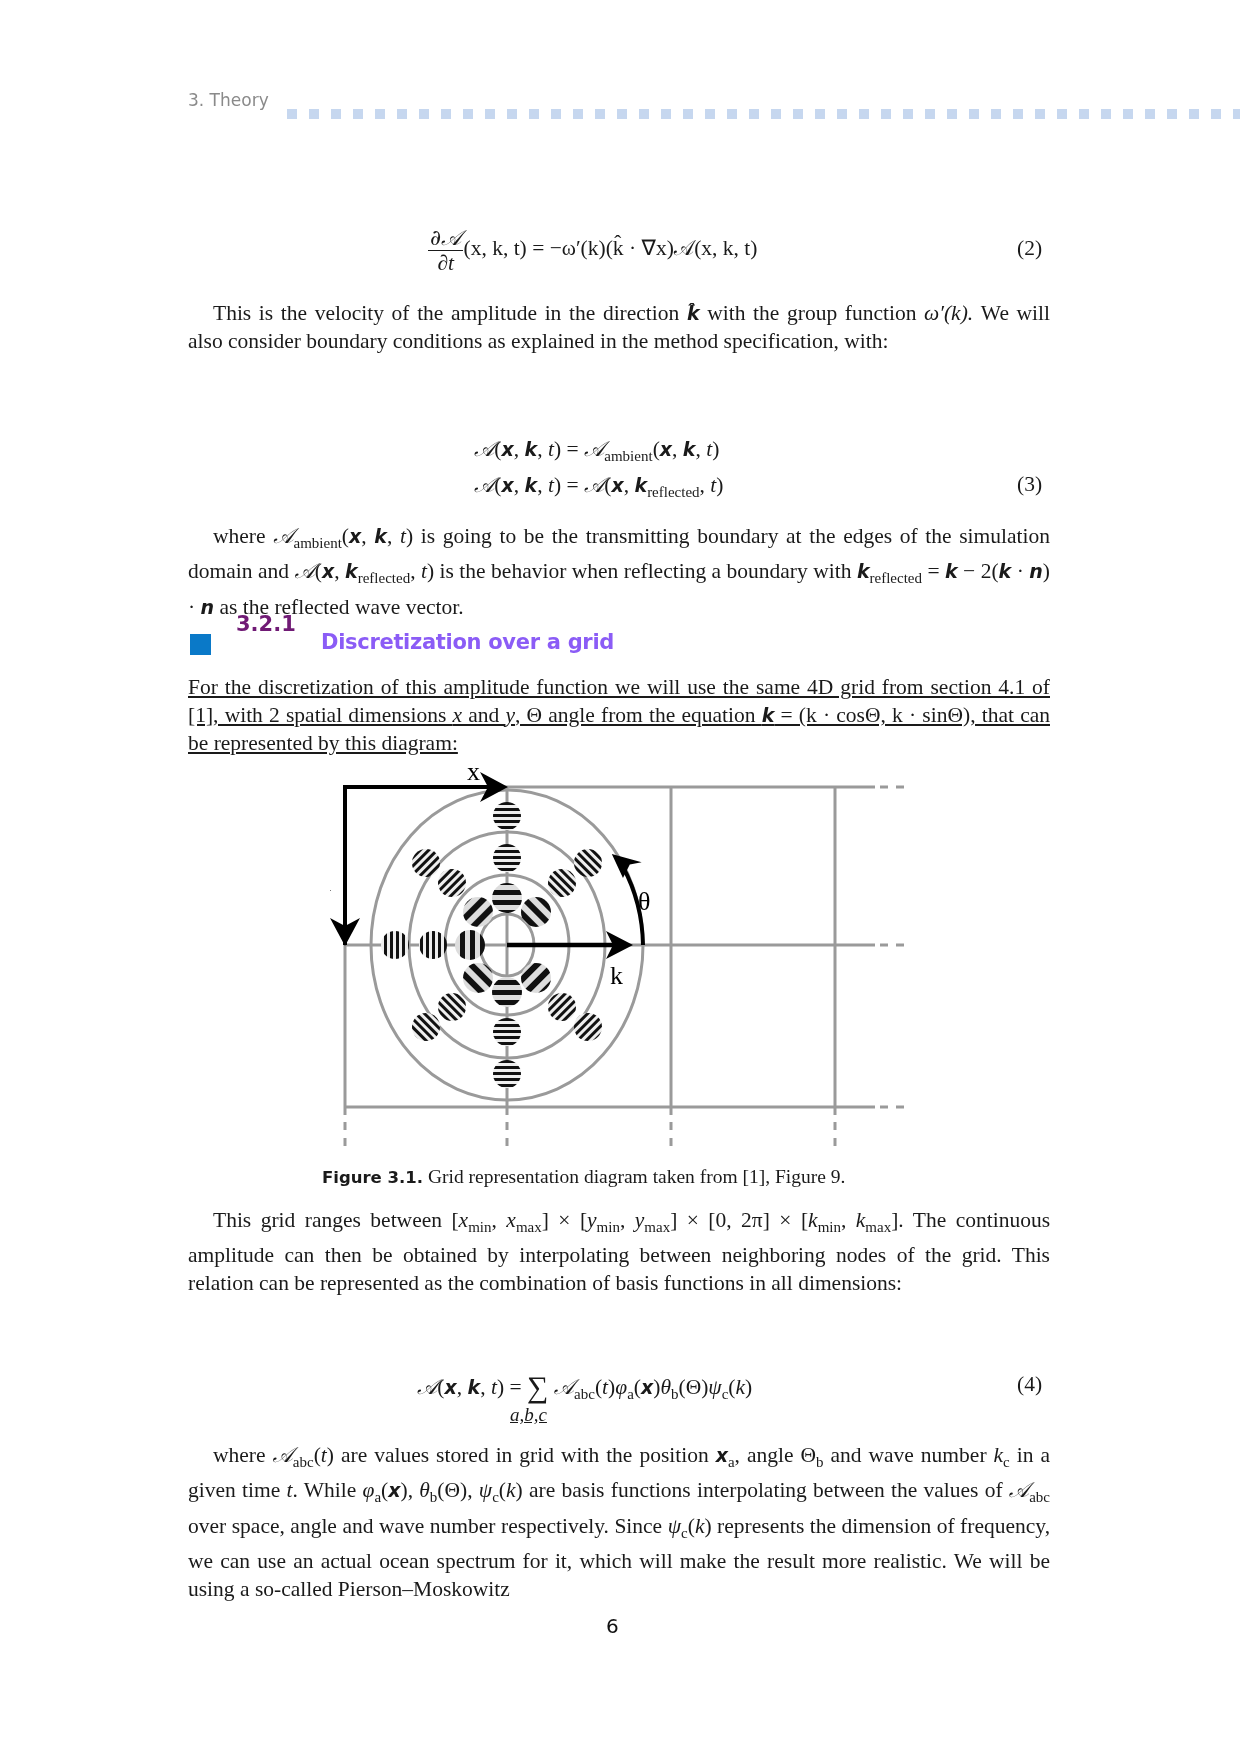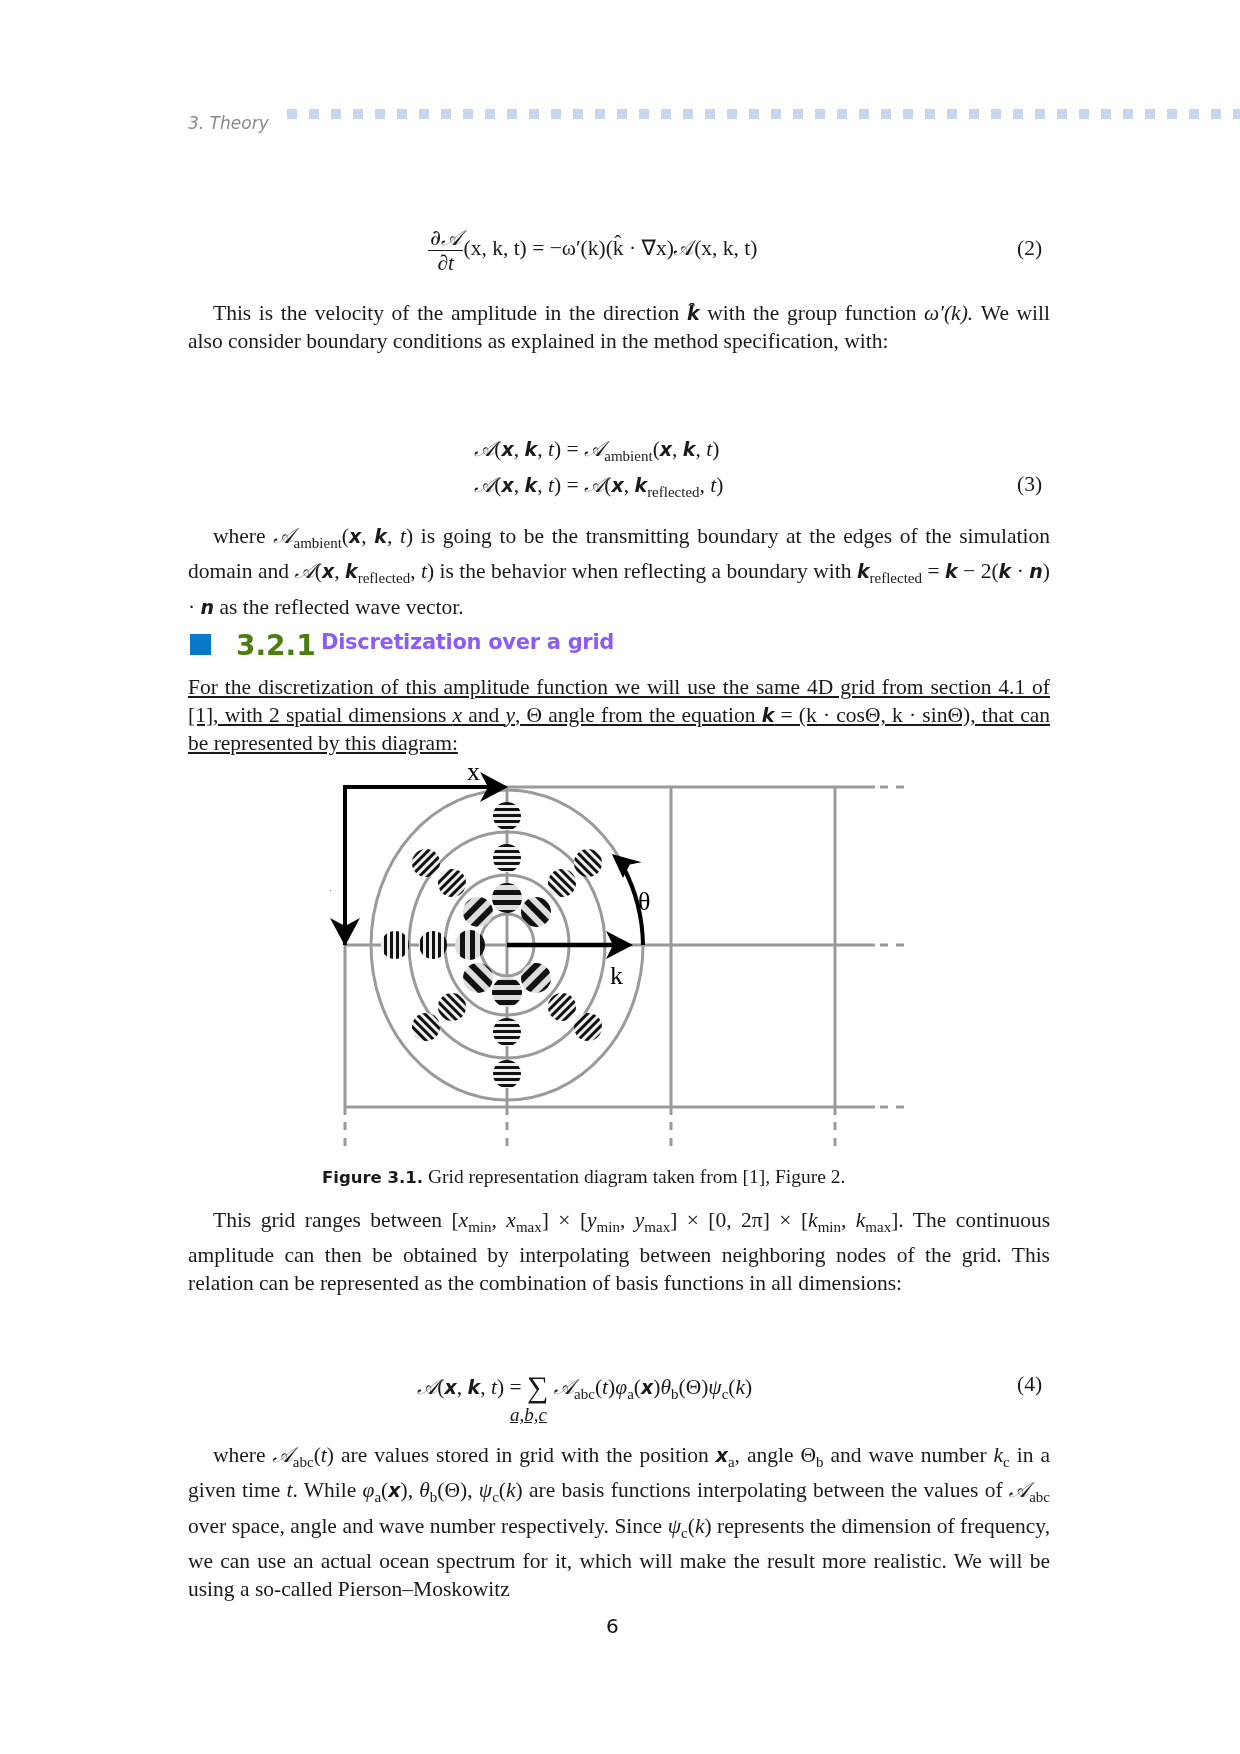--- a/index.html
+++ b/index.html
@@ -1,38 +1,38 @@
 <!DOCTYPE html>
 <html><head>
 <meta charset="utf-8">
 <style>
   html, body { margin: 0; padding: 0; background: #ffffff; }
   body { width: 1240px; height: 1754px; position: relative; overflow: hidden;
          font-family: "DejaVu Serif", "Liberation Serif", serif; color: #1a1a1a; }
   .abs { position: absolute; }
-  .header { left: 188px; top: 113px; font-family: "DejaVu Sans", sans-serif; font-style: italic;
+  .header { left: 188px; top: 90px; font-family: "DejaVu Sans", sans-serif; 
             font-size: 17px; color: #8a8a8a; white-space: nowrap; }
   .dots { position: absolute; left: 287px; top: 109px; height: 10px; width: 953px;
           background-image: linear-gradient(90deg, #c6d7ef 0 10px, transparent 10px 22px);
           background-size: 22px 10px; }
   .body-text { left: 188px; width: 862px; font-family: "Liberation Serif", serif; font-size: 21.5px;
                line-height: 28px; text-align: justify; }
   .indent { text-indent: 25px; }
   .math { font-family: "Liberation Serif", serif; font-style: italic; }
   .bold-v { font-family: "DejaVu Sans", sans-serif; font-weight: bold; font-style: italic; font-size: 19px; }
   .cal { font-family: "DejaVu Serif", serif; font-style: italic; }
   .eq { font-family: "Liberation Serif", serif; font-size: 21.5px; white-space: nowrap; }
   .eqnum { left: 1017px; font-family: "Liberation Serif", serif; font-size: 21.5px; }
   sub { font-size: 15px; }
   .frac { display: inline-block; vertical-align: middle; text-align: center; }
   .frac > span { display: block; padding: 0 2px; line-height: 24px; }
   .frac > span.num { border-bottom: 1.3px solid #1a1a1a; }
   .sec-square { left: 190px; top: 634px; width: 21px; height: 21px; background: #0a79c8; }
-  .sec-num { left: 236px; top: 629px; font-family: "DejaVu Sans", sans-serif; font-weight: bold;
-             font-size: 28px; color: #4d7c0f; }
+  .sec-num { left: 236px; top: 612px; font-family: "DejaVu Sans", sans-serif; font-weight: bold;
+             font-size: 21px; color: #701a75; }
   .sec-title { left: 321px; top: 630px; font-family: "DejaVu Sans", sans-serif; font-weight: bold;
                font-size: 21px; color: #8b5cf6; white-space: nowrap; letter-spacing: -0.3px; }
   .caption { left: 322px; top: 1166px; font-family: "Liberation Serif", serif; font-size: 19.5px; white-space: nowrap; }
   .caption-label { font-family: "DejaVu Sans", sans-serif; font-weight: bold; font-size: 16.5px; }
   .pagenum { left: 606px; top: 1614px; font-family: "DejaVu Sans", sans-serif; font-size: 20px; color: #111; }
   svg text { font-family: "Liberation Serif", serif; }
 </style>
 </head>
 <body>
 
@@ -175,21 +175,21 @@
   <path d="M313,185 A136,155 0 0 0 293,107" stroke="#000" stroke-width="4" fill="none"></path>
   <path d="M283,93 L292,118 L300,105 L312,104 Z" fill="#000" transform="rotate(-5 293 107)"></path>
 
   <text x="137" y="20" font-size="26">x</text>
   <text x="-12" y="142" font-size="26">y</text>
   <text x="308" y="150" font-size="26">θ</text>
   <text x="280" y="224" font-size="26">k</text>
 </svg>
 
 <div class="abs caption">
-  <span class="caption-label">Figure 3.1.</span><span> Grid representation diagram taken from [1], Figure 2.</span>
+  <span class="caption-label">Figure 3.1.</span><span> Grid representation diagram taken from [1], Figure 9.</span>
 </div>
 
 <div class="abs body-text indent" style="top:1206px;">
   This grid ranges between [<span class="math">x</span><sub>min</sub>, <span class="math">x</span><sub>max</sub>] × [<span class="math">y</span><sub>min</sub>, <span class="math">y</span><sub>max</sub>] × [0, 2π] × [<span class="math">k</span><sub>min</sub>, <span class="math">k</span><sub>max</sub>]. The continuous amplitude can then be obtained by interpolating between neighboring nodes of the grid. This relation can be represented as the combination of basis functions in all dimensions:
 </div>
 
 <div class="abs eq" style="left:417px; top:1370px;text-align:center;">
   <span class="cal">𝒜</span>(<span class="bold-v">x</span>, <span class="bold-v">k</span>, <span class="math">t</span>) = <span style="font-size:30px; vertical-align:-3px;">∑</span> <span class="cal">𝒜</span><sub>abc</sub>(<span class="math">t</span>)<span class="math">φ</span><sub>a</sub>(<span class="bold-v">x</span>)<span class="math">θ</span><sub>b</sub>(Θ)<span class="math">ψ</span><sub>c</sub>(<span class="math">k</span>)
 </div>
 <div class="abs math" style="left:510px; top:1404px; font-size:19px;text-decoration:underline;">a,b,c</div>

